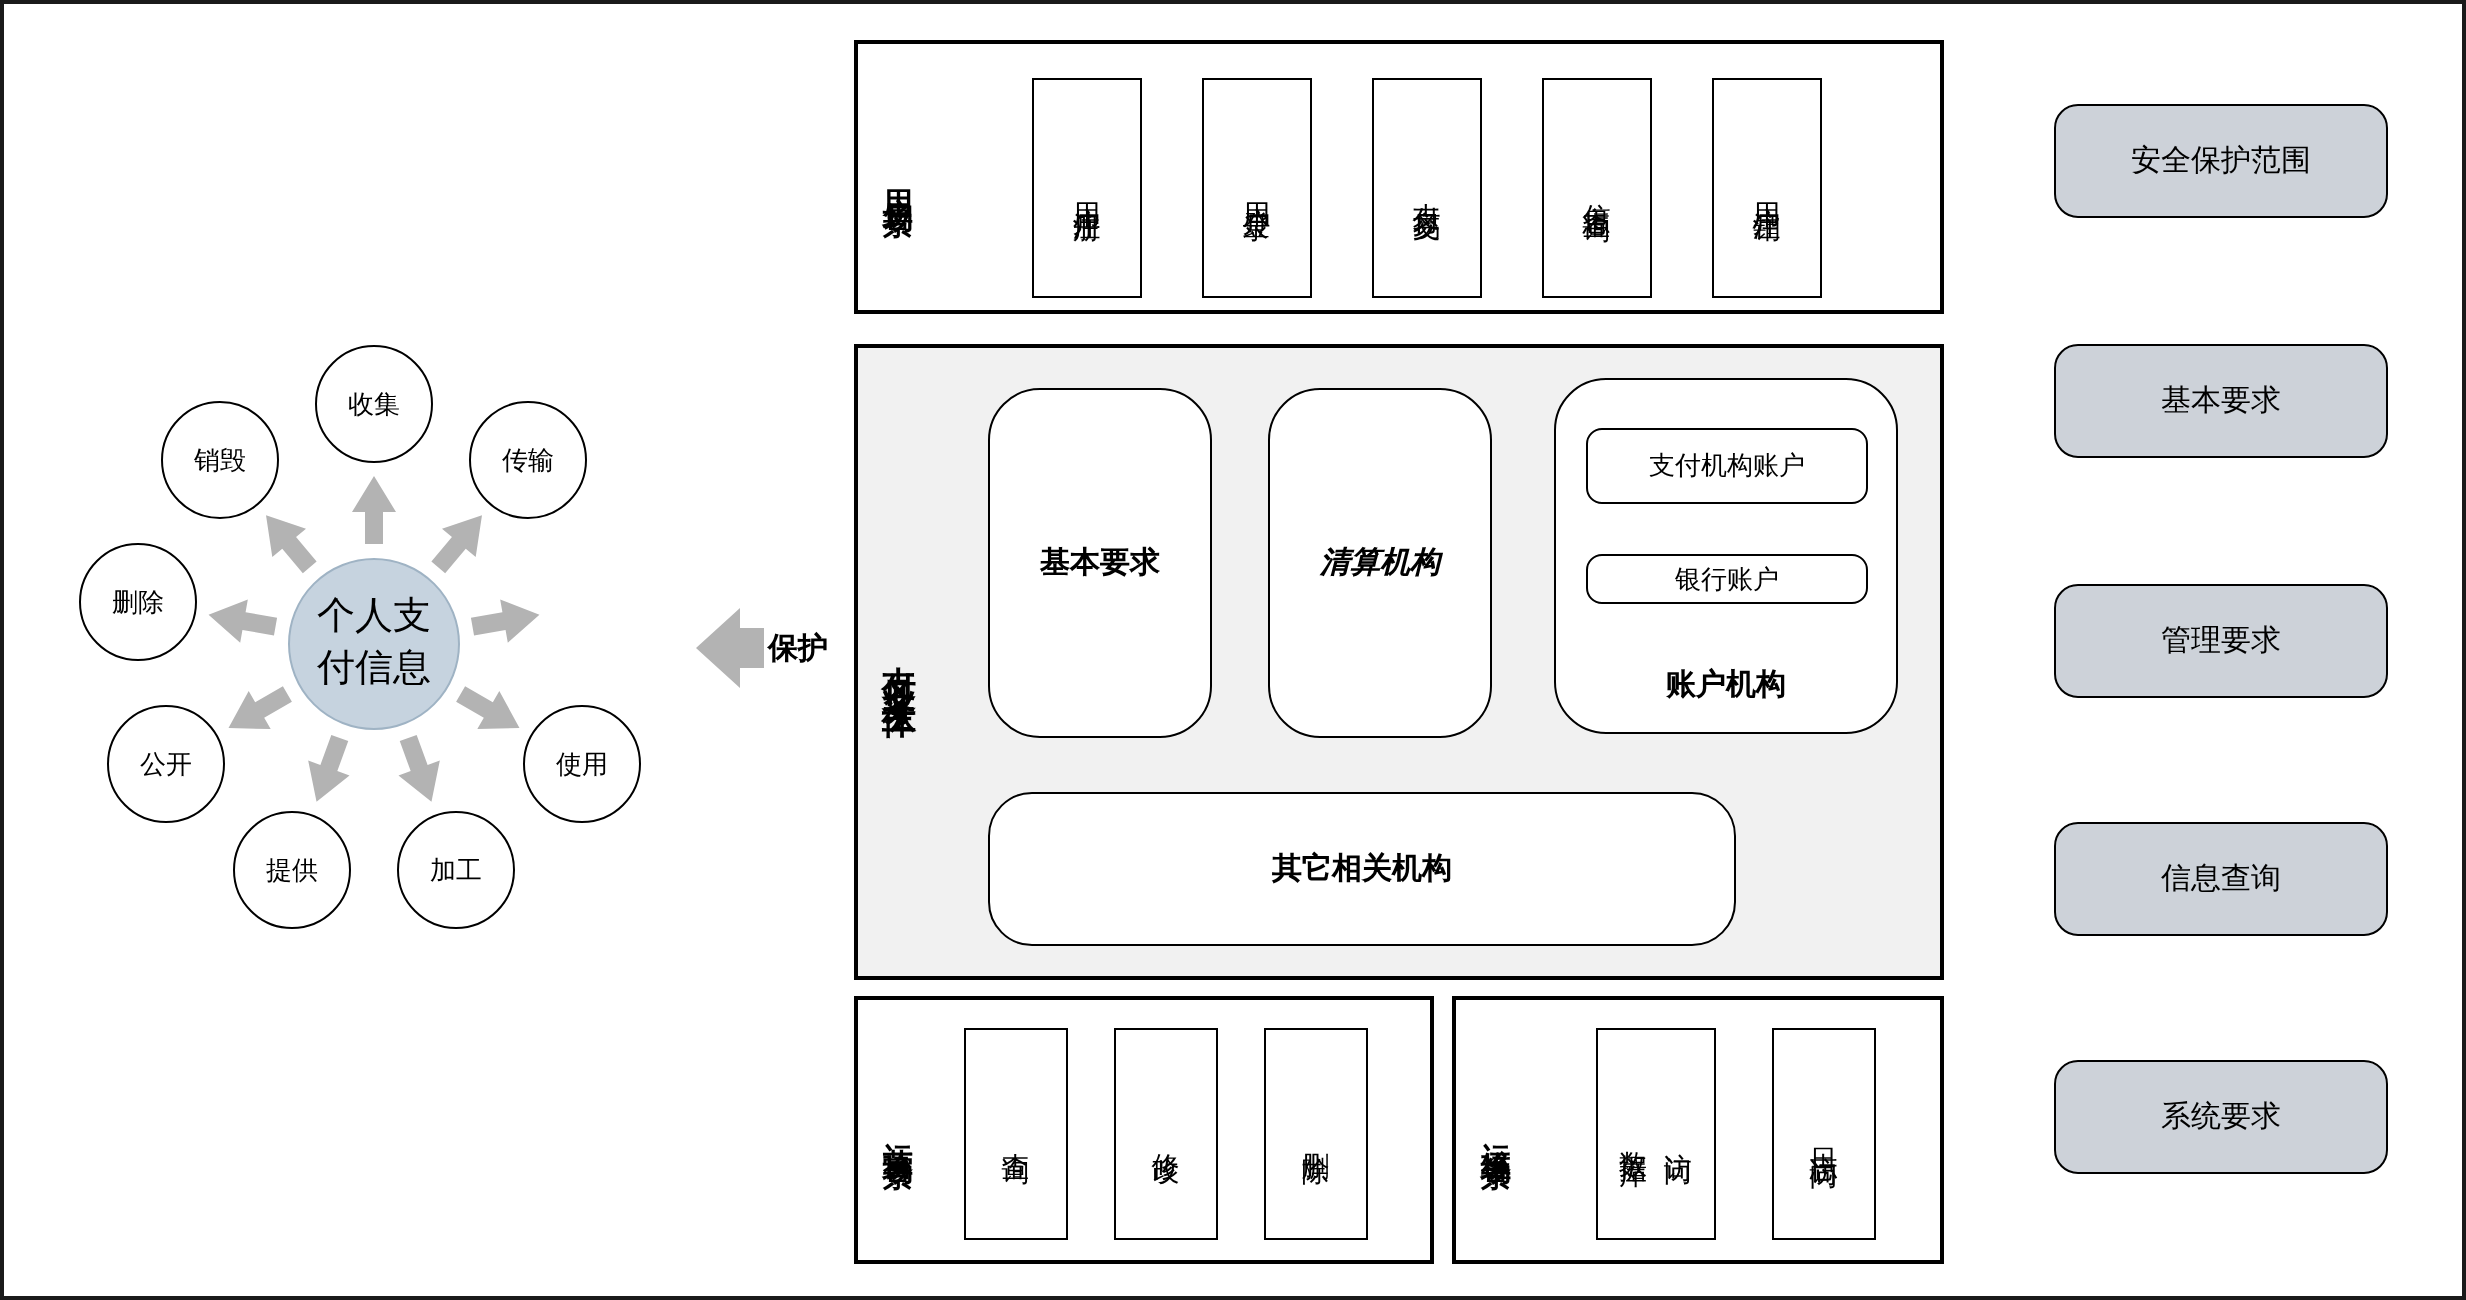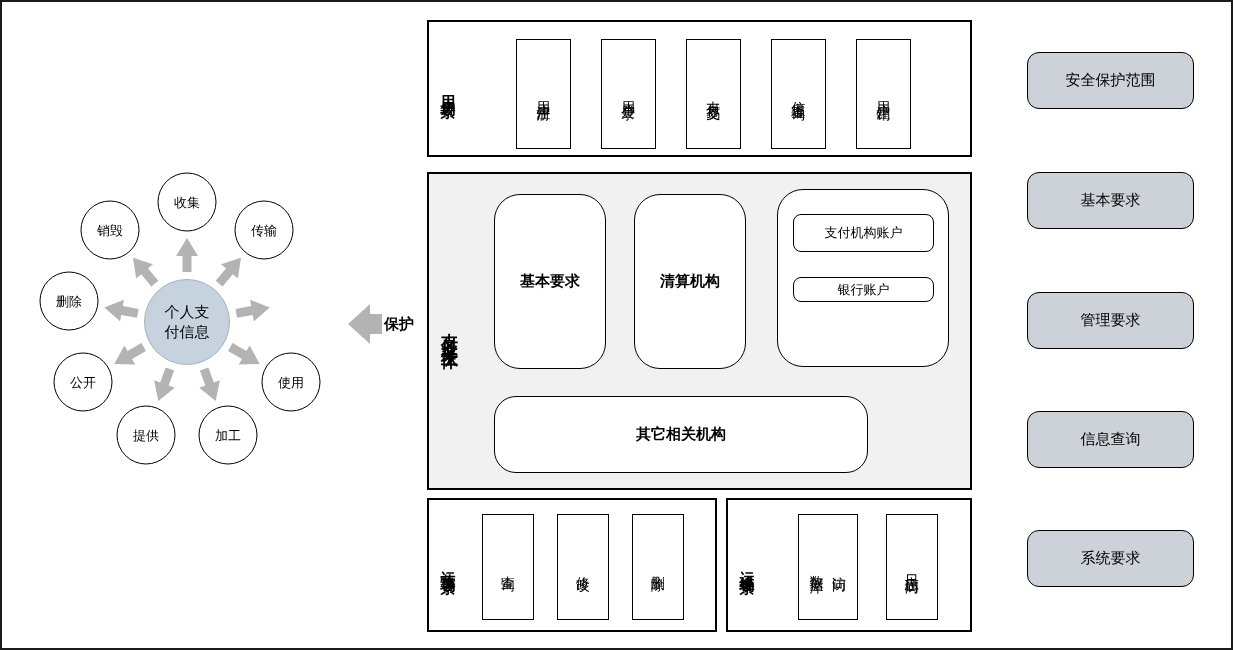--- a/index.html
+++ b/index.html
@@ -13,21 +13,21 @@
   
   .hub-arrows { position:absolute; left:0; top:0; pointer-events:none; }
   .circle {
     position:absolute; border-radius:50%; background:#fff; border:1.5px solid #000;
     display:flex; align-items:center; justify-content:center; text-align:center;
     transform:translate(-50%,-50%);
   }
   .sat { width:57px; height:57px; font-size:13px; }
   .hub-center {
     width:84px; height:84px; background:#c6d3df; border:1px solid #9fb3c4;
-    font-size:15px; line-height:1.35; white-space:pre-line; z-index:2;
+    font-size:19px; line-height:1.35; white-space:pre-line; z-index:2;
   }
   .sat-0 { left:185px; top:200px; }
   .sat-1 { left:262px; top:228px; }
   .sat-2 { left:303px; top:299px; }
   .sat-3 { left:289px; top:380px; }
   .sat-4 { left:226px; top:433px; }
   .sat-5 { left:144px; top:433px; }
   .sat-6 { left:81px;  top:380px; }
   .sat-7 { left:67px;  top:299px; }
   .sat-8 { left:108px; top:228px; }
@@ -72,21 +72,21 @@
   .mt-0 { left:70px;  top:14px; width:60px; height:106px; }
   .mt-1 { left:158px; top:14px; width:52px; height:106px; }
 
   
   .round-box {
     position:absolute; border:1.5px solid #000; background:#fff; box-sizing:border-box;
     display:flex; align-items:center; justify-content:center; text-align:center;
     font-size:15px; font-weight:bold;
   }
   .acquirer { left:65px;  top:20px; width:112px; height:175px; border-radius:26px; }
-  .clearing { left:205px; top:20px; width:112px; height:175px; border-radius:26px; }
+  .clearing { left:205px; top:20px; width:112px; height:175px; border-radius:26px;font-style:italic; }
   .acct-group { left:348px; top:15px; width:172px; height:178px; border-radius:26px;
     position:absolute; border:1.5px solid #000; background:#fff; box-sizing:border-box; }
   .acct-sub {
     position:absolute; border:1.5px solid #000; background:#fff; box-sizing:border-box;
     display:flex; align-items:center; justify-content:center;
     font-size:13px; font-weight:normal; border-radius:8px;
   }
   .acct-sub-0 { left:15px; top:24px; width:141px; height:38px; }
   .acct-sub-1 { left:15px; top:87px; width:141px; height:25px; }
   .acct-label {
@@ -153,20 +153,21 @@
     <div class="vbox us-4">用户注销</div>
   </div>
 
   <div class="panel panel-pay">
     <div class="vlabel vlabel-big">支付业务主体</div>
     <div class="round-box acquirer">基本要求</div>
     <div class="round-box clearing">清算机构</div>
     <div class="acct-group">
       <div class="acct-sub acct-sub-0">支付机构账户</div>
       <div class="acct-sub acct-sub-1">银行账户</div>
+      <div class="acct-label">账户机构</div>
     </div>
     <div class="round-box other-box">其它相关机构</div>
   </div>
 
   <div class="panel panel-op">
     <div class="vlabel">运营场景</div>
     <div class="vbox op-0">查询</div>
     <div class="vbox op-1">修改</div>
     <div class="vbox op-2">删除</div>
   </div>

